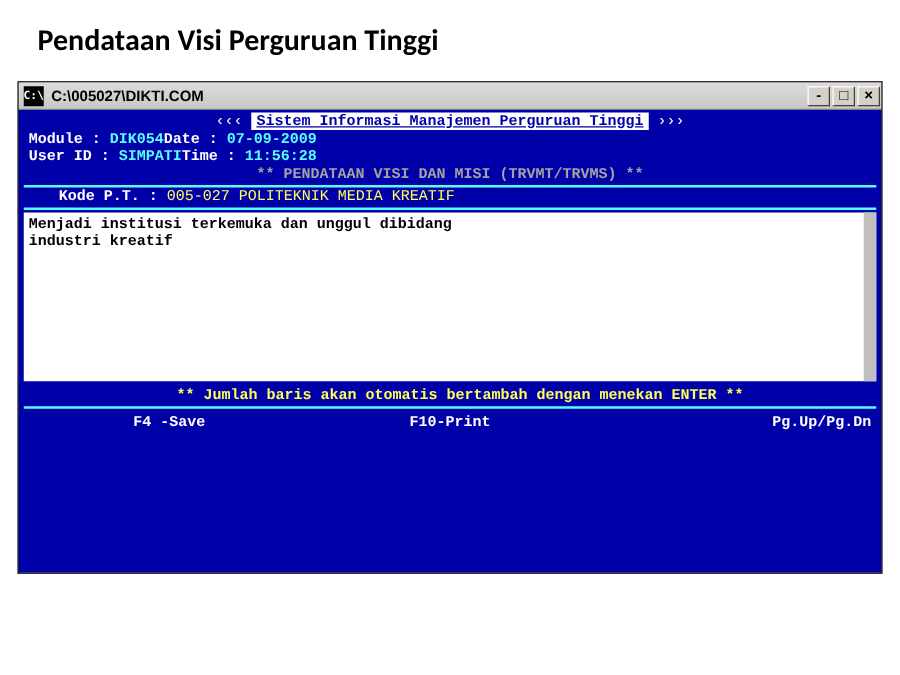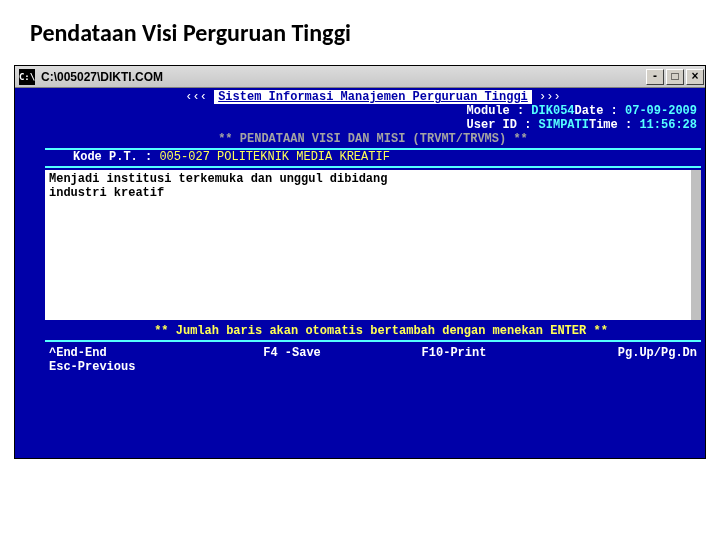--- a/index.html
+++ b/index.html
@@ -4,33 +4,33 @@
 <style>
   * { box-sizing: border-box; margin: 0; padding: 0; }
   body { width: 720px; height: 540px; background: #fff; font-family: Calibri, Arial, sans-serif; }
   .slide-title { font-size: 24px; padding: 18px 30px 8px; color: #000; }
   .window { margin: 10px 14px; border: 1px solid #000; background: #c0c0c0; }
   .titlebar { background: linear-gradient(#dcdcdc,#c8c8c8); display: flex; align-items: center; height: 22px; border-bottom: 1px solid #808080; }
   .titlebar .sysicon { width: 16px; height: 16px; margin: 0 4px; background: #000; display: flex; align-items: center; justify-content: center; }
   .titlebar .sysicon-inner { color:#fff; font: bold 9px monospace; }
   .titlebar .title { font: bold 12px Tahoma, sans-serif; color: #000; flex: 1; padding-left: 2px; }
   .winbtn { width: 18px; height: 16px; margin: 0 1px; background: #d4d0c8; border: 1px solid #fff; border-right-color:#404040; border-bottom-color:#404040; font: bold 12px/12px sans-serif; text-align: center; cursor: default; }
-  .dos { background: #0000a8; font-family: "Courier New", monospace; font-size: 12px; line-height: 14px; color: #fff; position: relative; height: 370px; padding-left: 26px; }
+  .dos { background: #0000a8; font-family: "Courier New", monospace; font-size: 12px; line-height: 14px; color: #fff; position: relative; height: 370px; }
   .banner { text-align: center; padding-top: 2px; }
   .banner .arrows { color: #fff; }
   .banner .bannertext { background: #fff; color: #0000a8; font-weight: bold; padding: 0 4px; text-decoration: underline; }
-  .hdr { display: flex; justify-content: flex-end; padding: 0 8px; }
+  .hdr { display: flex; justify-content: flex-start; padding: 0 8px; }
   .hdr .label { color: #fff; font-weight: bold; }
   .hdr .value { color: #55ffff; font-weight: bold; }
   .subtitle { text-align: center; color: #a3a3a3; font-weight: bold; }
   .divider-top { border-top: 2px solid #55ffff; margin: 2px 4px 0; }
   .codes { padding: 0 8px; }
   .codes .label { color: #fff; font-weight: bold; font-family: Liberation Mono, monospace; }
   .codes .value { color: #ffff55; font-weight: normal; }
-  .inputbox { background: #fff; color: #000; margin: 2px 4px; padding: 2px 4px; height: 150px; font-weight: bold; border-right: 10px solid #c0c0c0; }
+  .inputbox { background: #fff; color: #000; margin: 2px 4px; padding: 2px 4px; height: 135px; font-weight: bold; border-right: 10px solid #c0c0c0; }
   .notice { text-align: center; color: #ffff55; font-weight: bold; margin-top: 4px; margin-left: 16px; }
   .footer { display: flex; padding: 4px 8px 0; }
   .footer .col { flex: 1; }
   .footer .k { color: #fff; font-weight: bold; }
   .footer .right { text-align: right; }
   .footer .center { text-align: center; }
 </style>
 </head>
 <body>
 
@@ -71,22 +71,18 @@
     </div>
     <div class="divider-top"></div>
 
     <div class="inputbox" style="white-space:pre-wrap;">Menjadi institusi terkemuka dan unggul dibidang
 industri kreatif</div>
 
     <div class="notice">** Jumlah baris akan otomatis bertambah dengan menekan ENTER **</div>
     <div class="divider-top"></div>
 
     <div class="footer">
-      <div class="col">
-        <div class="k">^End-End</div>
-        <div class="k"> Esc-Previous</div>
-      </div>
       <div class="col center"><span class="k">F4 -Save</span></div>
       <div class="col center"><span class="k">F10-Print</span></div>
       <div class="col right"><span class="k">Pg.Up/Pg.Dn</span></div>
     </div>
   </div>
 </div>
 
 </body></html>

